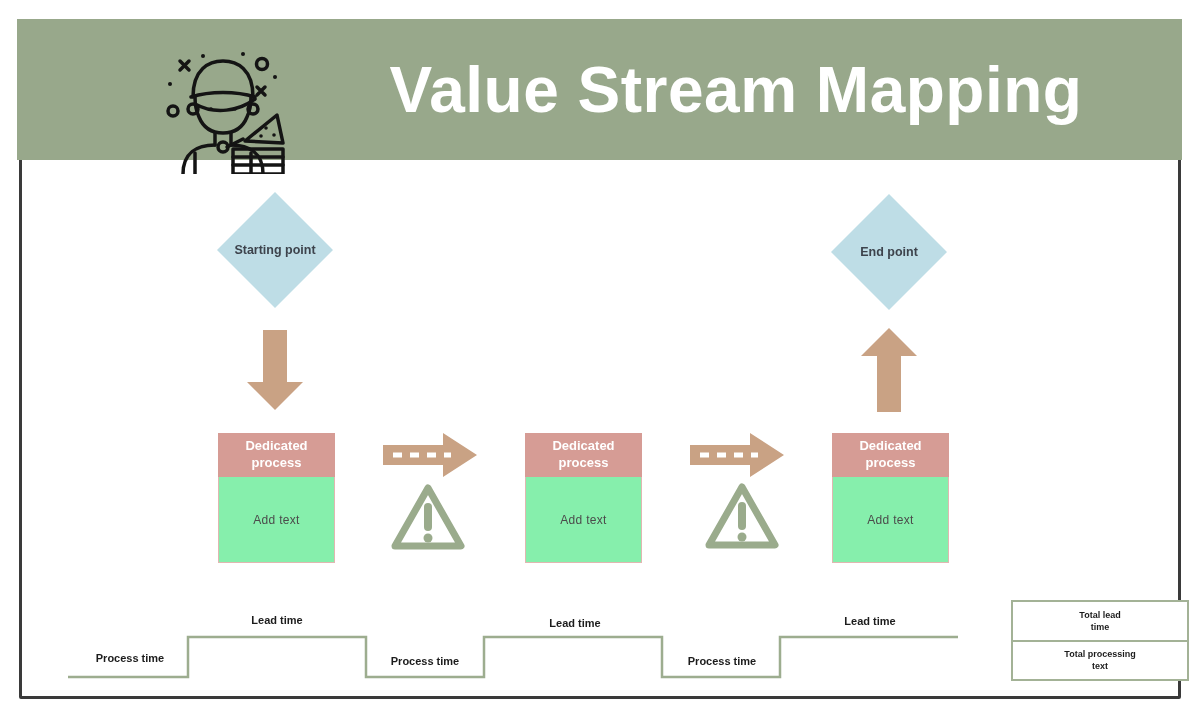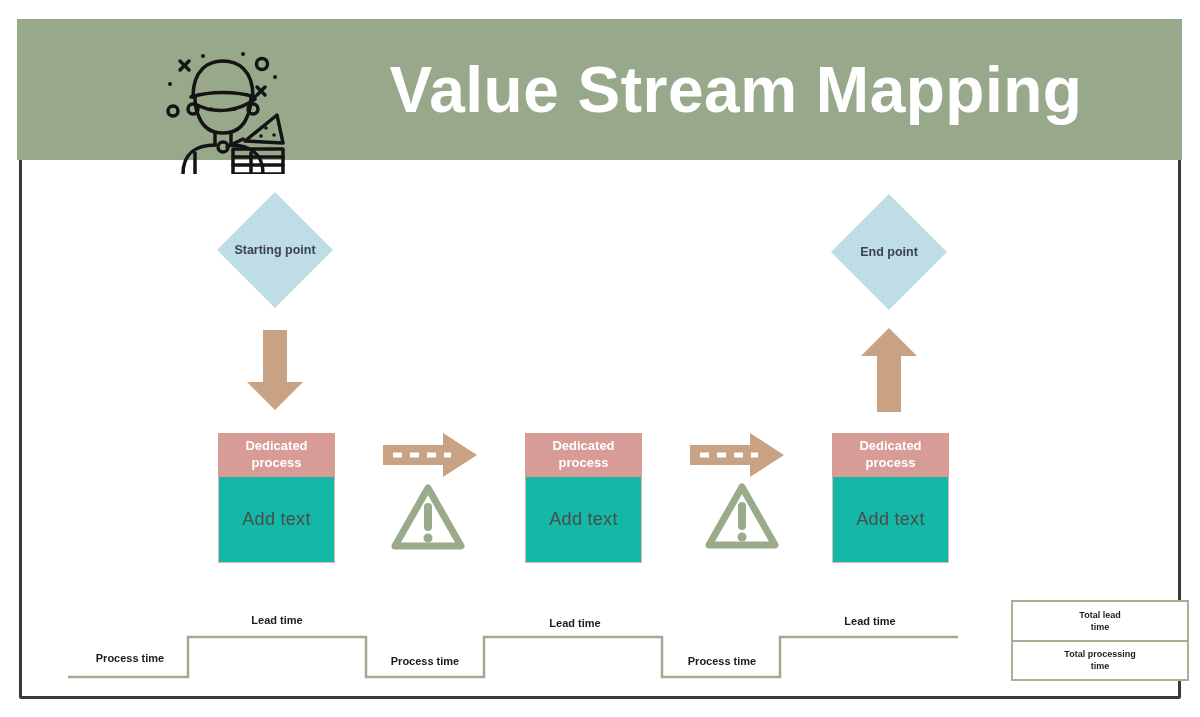--- a/index.html
+++ b/index.html
@@ -20,22 +20,22 @@
                 font-weight:bold;color:#3d434c;}
   .diamond.start{left:234px;top:209px;}
   .diamond.end{left:848px;top:211px;}
   
   .arrow-svg{position:absolute;z-index:2;}
   
   .process{position:absolute;top:433px;width:117px;z-index:2;}
   .process .hd{height:44px;background:#d69c95;color:#ffffff;font-size:13px;font-weight:bold;
                display:flex;align-items:center;justify-content:center;text-align:center;
                line-height:1.3;padding:0 18px;box-sizing:border-box;}
-  .process .bd{height:85px;background:#14b8a6;border:1px solid #e0b7b1;border-top:none;
-               display:flex;align-items:center;justify-content:center;font-size:18px;
+  .process .bd{height:85px;background:#86efac;border:1px solid #e0b7b1;border-top:none;
+               display:flex;align-items:center;justify-content:center;font-size:12px;
                color:#4b4b4b;letter-spacing:0.3px;}
   .p1{left:218px;} .p2{left:525px;} .p3{left:832px;}
   
   .tl-svg{position:absolute;left:0;top:0;width:1200px;height:717px;z-index:1;pointer-events:none;}
   .tl-label{position:absolute;transform:translateX(-50%);font-size:11px;font-weight:bold;
             color:#1c1c1c;white-space:nowrap;z-index:2;}
   .totals{position:absolute;left:1011px;top:600px;width:178px;height:81px;box-sizing:border-box;
           border:2.5px solid #a3b296;display:flex;flex-direction:column;z-index:2;background:#fff;}
   .totals .cell{flex:1;display:flex;align-items:center;justify-content:center;text-align:center;
                 font-size:9px;font-weight:bold;color:#1c1c1c;line-height:1.35;white-space:pre-line;}
@@ -136,16 +136,16 @@
   <span class="tl-label" style="left:277px;top:614px;">Lead time</span>
   <span class="tl-label" style="left:425px;top:655px;">Process time</span>
   <span class="tl-label" style="left:575px;top:617px;">Lead time</span>
   <span class="tl-label" style="left:722px;top:655px;">Process time</span>
   <span class="tl-label" style="left:870px;top:615px;">Lead time</span>
 
   <div class="totals">
     <div class="cell">Total lead
 time</div>
     <div class="cell">Total processing
-time</div>
+text</div>
   </div>
 
 </div>
 
 </body></html>

